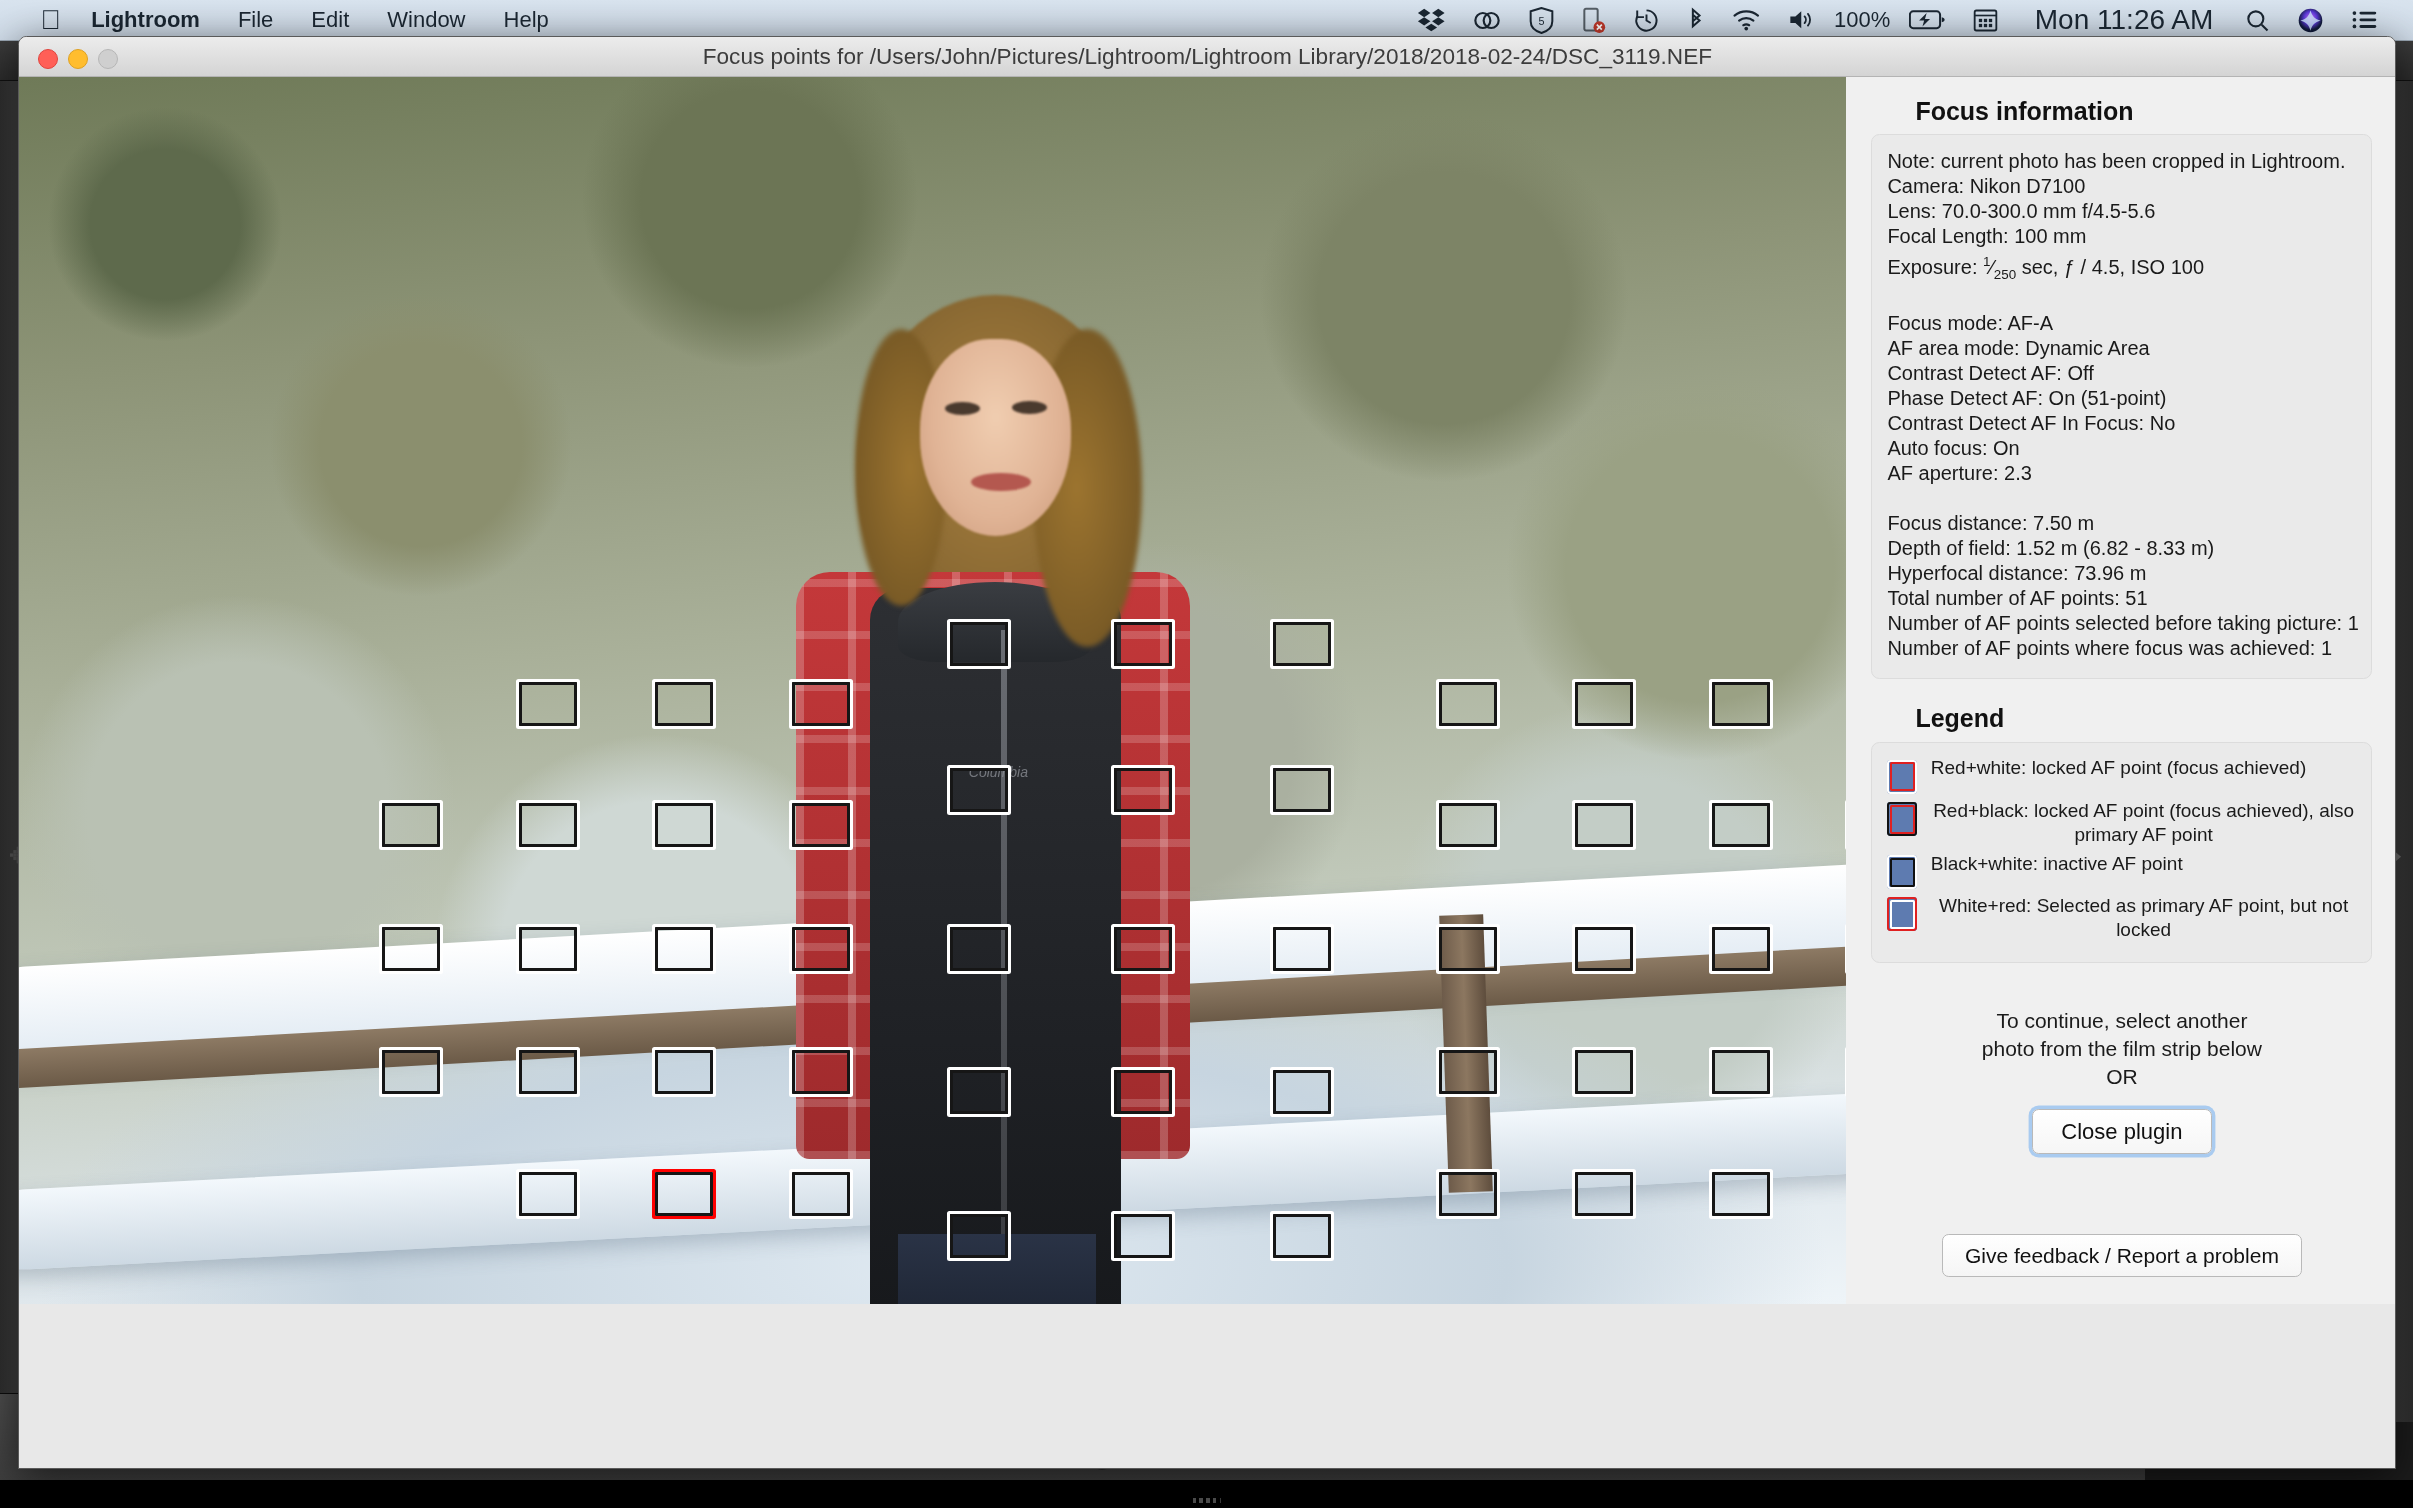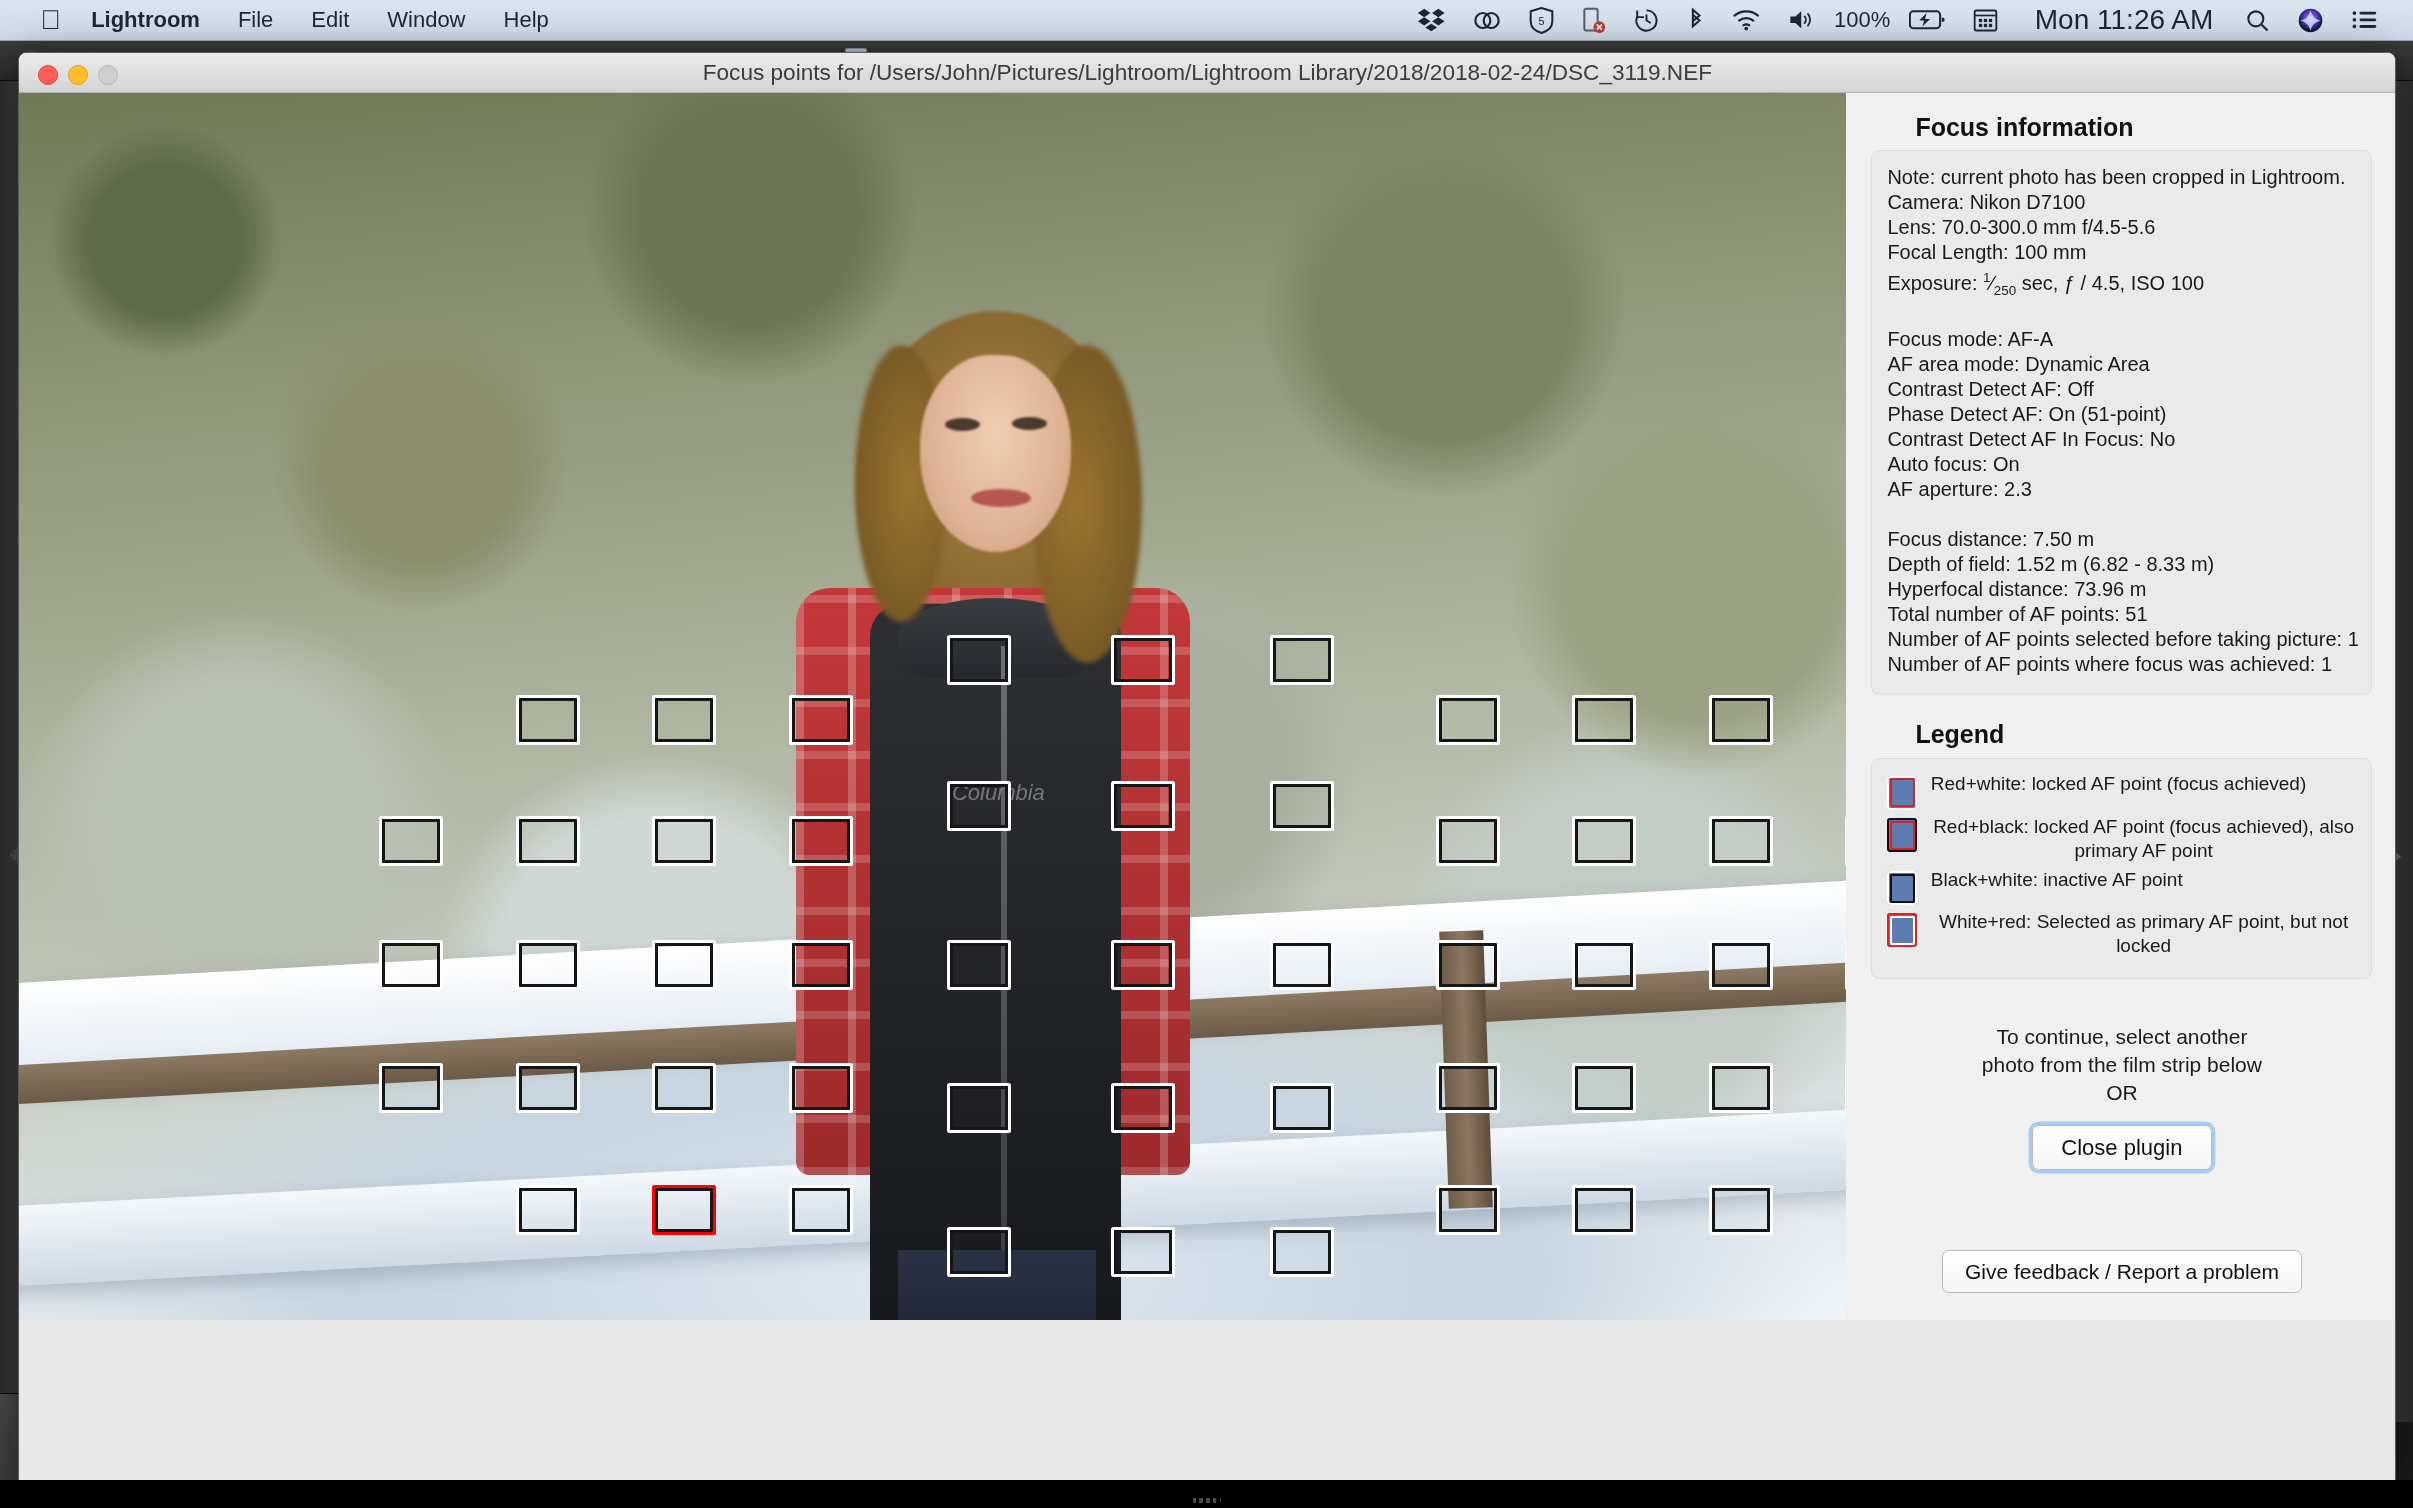--- a/index.html
+++ b/index.html
@@ -146,21 +146,21 @@
     border-bottom: 8.4px solid #ededed; }
   #person-name { color: #c9c9c9; font-size: 24px; margin-left: 15px; }
   #filmstrip-caret {
     width: 0; height: 0; margin-left: auto; margin-right: 28.5px;
     border-left: 15px solid transparent; border-right: 15px solid transparent;
     border-top: 17px solid #8e8e8e;
   }
 
   
   #plugin-window {
-    position: absolute; left: 18.4px; top: 52px; width: 2378px; height: 1433px;
+    position: absolute; left: 18.4px; top: 36px; width: 2378px; height: 1433px;
     background: #e8e8e8;
     border: 0.8px solid #5a5a5a;
     border-radius: 8.4px 8.4px 0 0;
     box-shadow: 0 8.4px 42px rgba(0,0,0,.6);
     overflow: hidden;
   }
   #plugin-titlebar {
     position: relative; height: 40px;
     background: linear-gradient(#ececec,#d4d4d4);
     border-bottom: 0.8px solid #b4b4b4;
@@ -255,21 +255,21 @@
     background: linear-gradient(#2d2f33, #1f2125 60%, #16181b);
     border-radius: 32px 32px 6.7px 6.7px;
   }
   #vest-zip { position:absolute; left: 245px; top: 335px; width: 5.9px; height: 696px;
     background: linear-gradient(#6b6e74, #35373b); }
   #collar { position:absolute; left: 142px; top: 287px; width: 194px; height: 80px;
     background: linear-gradient(#3a3d42,#25282c); border-radius: 50% 50% 20% 20%; }
   #jeans { position:absolute; left: 142px; top: 939px; width: 198px; height: 101px;
     background: linear-gradient(#2a3346,#1c2331); }
   #brand { position:absolute; left: 179px; top: 469px; width: 126px; height: 22px;
-    color: #8e9198; font-size: 22px; font-style: italic; text-align:center; opacity:.75; }
+    color: #8e9198; font-size: 14px; font-style: italic; text-align:center; opacity:.75; }
 
   
   #af-layer { position:absolute; inset: 0; }
   .af-point {
     position: absolute; width: 64px; height: 50px;
     border: 3.4px solid #ffffff; border-radius: 2.5px;
     box-sizing: border-box;
   }
   .af-point::after {
     content:""; position:absolute; inset: 0;

